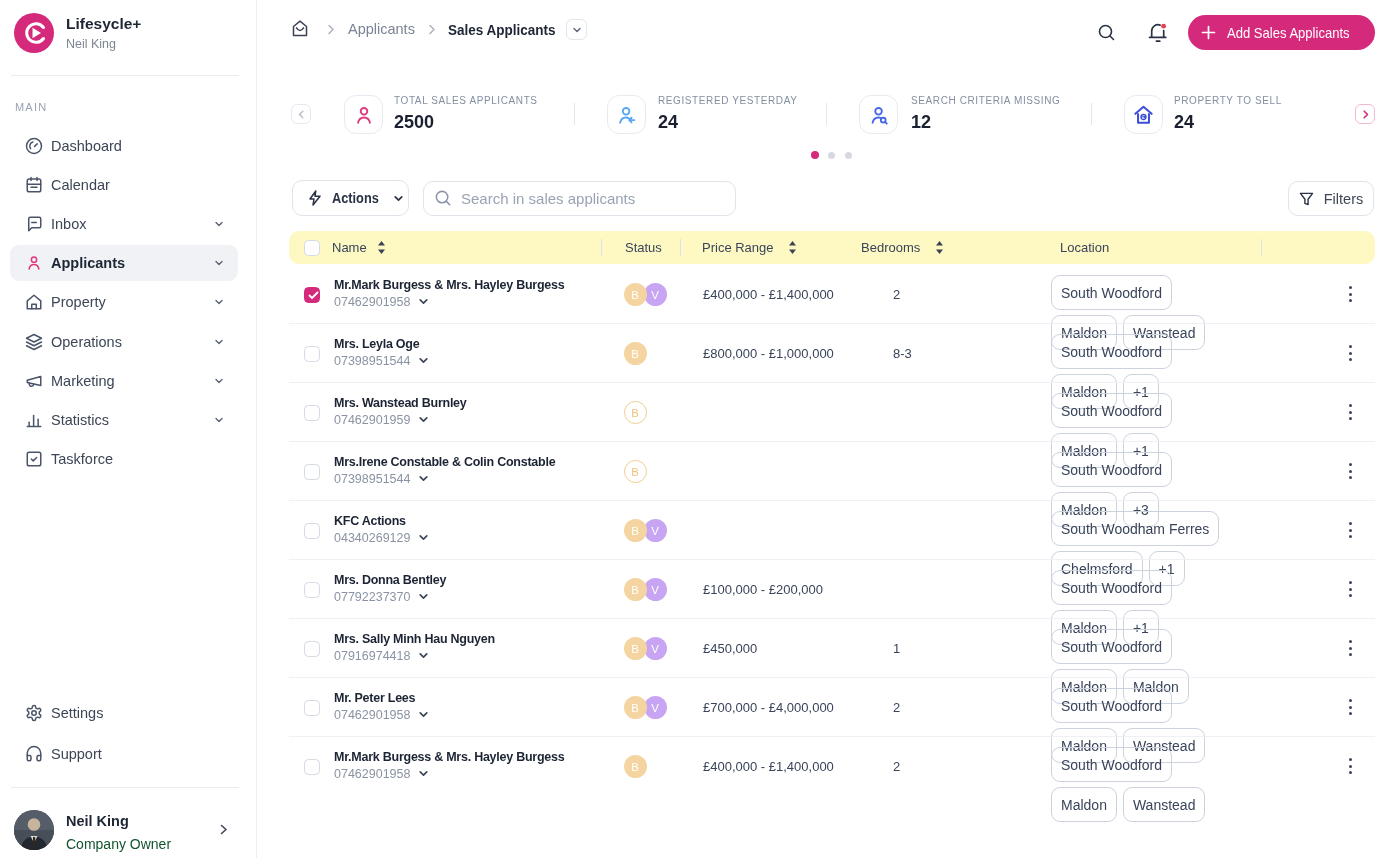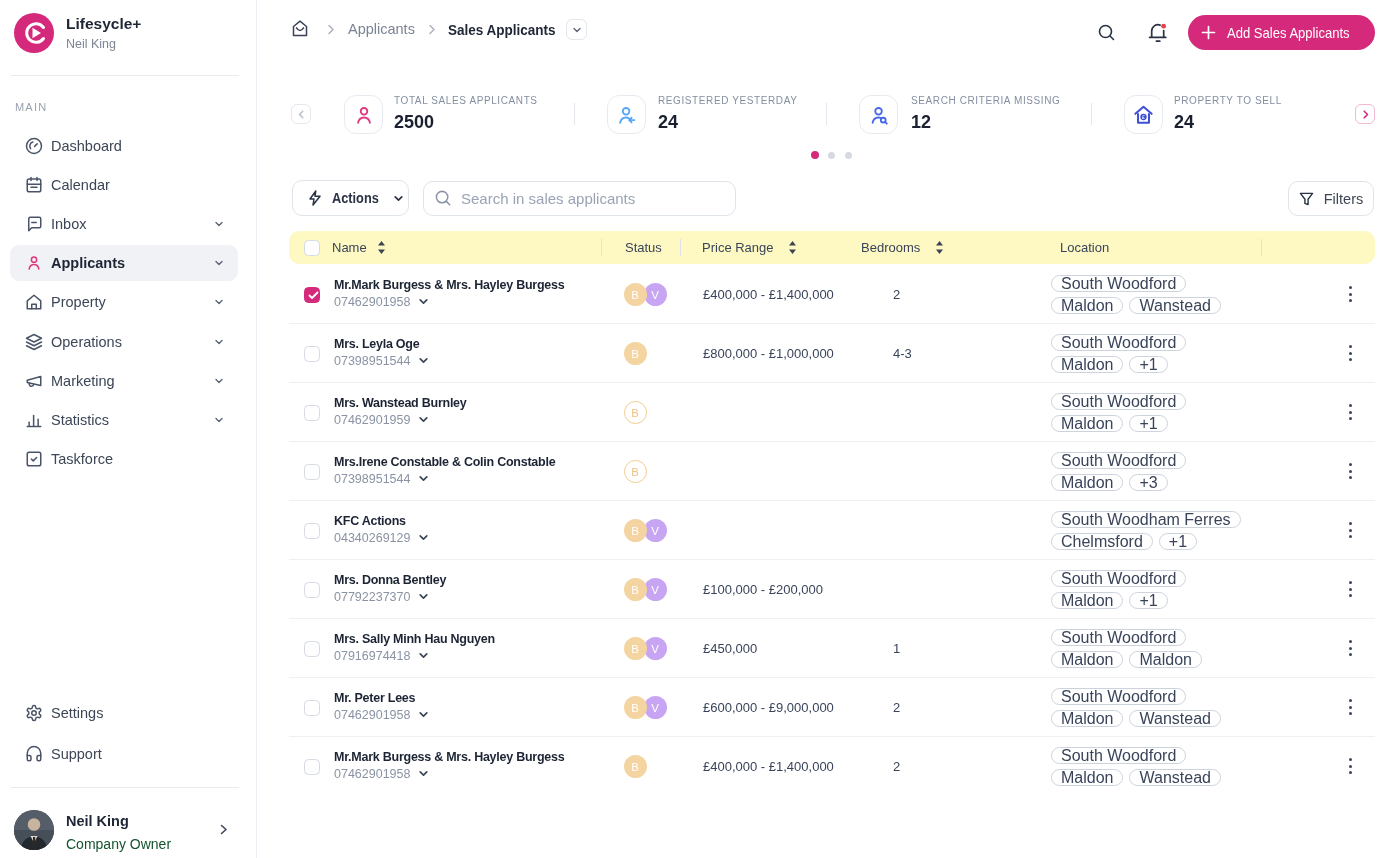--- a/index.html
+++ b/index.html
@@ -53,21 +53,21 @@
 .rname { position:absolute; left:45px; top:13px; font-size:12.5px; letter-spacing:-0.25px; font-weight:bold; color:#1C2434; white-space:nowrap; }
 .rphone { position:absolute; left:45px; top:30px; font-size:12.5px; color:#8A93A3; }
 .badge { position:absolute; width:23px; height:23px; border-radius:50%; display:flex; align-items:center; justify-content:center; font-size:11.5px; color:#fff; top:18px; }
 .badge.b { background:#F4D4A0; left:334.5px; z-index:2; }
 .badge.v { background:#C8A5F3; left:354.5px; }
 .badge.bo { background:#fff; border:1px solid #F2CD92; color:#EFC27D; left:334.5px; }
 .price { position:absolute; left:414px; top:0; height:59px; display:flex; align-items:center; font-size:13px; color:#39445A; }
 .beds { position:absolute; left:604px; top:0; height:59px; display:flex; align-items:center; font-size:13px; color:#39445A; }
 .chips { position:absolute; left:762px; top:10px; width:300px; }
 .chipline { display:flex; gap:6px; margin-bottom:5px; }
-.chip { height:17px; border:1px solid #CDD3DD; border-radius:9px; display:flex; align-items:center; padding:0 9px; font-size:16px; color:#39445A; white-space:nowrap; }
+.chip { height:35px; border:1px solid #CDD3DD; border-radius:9px; display:flex; align-items:center; padding:0 9px; font-size:14px; color:#39445A; white-space:nowrap; }
 .kebab { position:absolute; left:1059px; top:21px; width:4px; }
 .kdot { width:3px; height:3px; border-radius:50%; background:#39445A; margin:0 auto 3.5px; }
 </style>
 </head>
 <body>
 
 <div class="sidebar">
   <div class="logo-circle">
     <svg width="40" height="40" viewBox="0 0 40 40" fill="none">
         <path d="M29.5 14.5a9.3 9.3 0 1 0 0 11" stroke="#fff" stroke-width="3" stroke-linecap="round"></path>
@@ -363,21 +363,21 @@
   <div class="bb"></div>
 </div>
 <div class="row" style="top:324px;">
   <div class="cb" style="left:15px; top:21.5px;"></div>
   <div class="rname">Mrs. Leyla Oge</div>
   <div class="rphone">07398951544<svg style="margin-left:8px; position:relative; top:1px;" width="11" height="11" viewBox="0 0 10 10" fill="none" stroke="#3C4656" stroke-width="1.5" stroke-linecap="round" stroke-linejoin="round">
         <path d="M2 3.5 5 6.5 8 3.5"></path>
       </svg></div>
   <div class="badge b">B</div>
   <div class="price">£800,000 - £1,000,000</div>
-  <div class="beds">4-3</div>
+  <div class="beds">8-3</div>
   <div class="chips">
       <div class="chipline">
         <div class="chip">South Woodford</div>
       </div>
       <div class="chipline">
         <div class="chip">Maldon</div>
         <div class="chip">+1</div>
       </div>
     </div>
   <div class="kebab">
@@ -513,21 +513,21 @@
   <div class="bb"></div>
 </div>
 <div class="row" style="top:678px;">
   <div class="cb" style="left:15px; top:21.5px;"></div>
   <div class="rname">Mr. Peter Lees</div>
   <div class="rphone">07462901958<svg style="margin-left:8px; position:relative; top:1px;" width="11" height="11" viewBox="0 0 10 10" fill="none" stroke="#3C4656" stroke-width="1.5" stroke-linecap="round" stroke-linejoin="round">
         <path d="M2 3.5 5 6.5 8 3.5"></path>
       </svg></div>
   <div class="badge b">B</div>
     <div class="badge v">V</div>
-  <div class="price">£600,000 - £9,000,000</div>
+  <div class="price">£700,000 - £4,000,000</div>
   <div class="beds">2</div>
   <div class="chips">
       <div class="chipline">
         <div class="chip">South Woodford</div>
       </div>
       <div class="chipline">
         <div class="chip">Maldon</div>
         <div class="chip">Wanstead</div>
       </div>
     </div>

